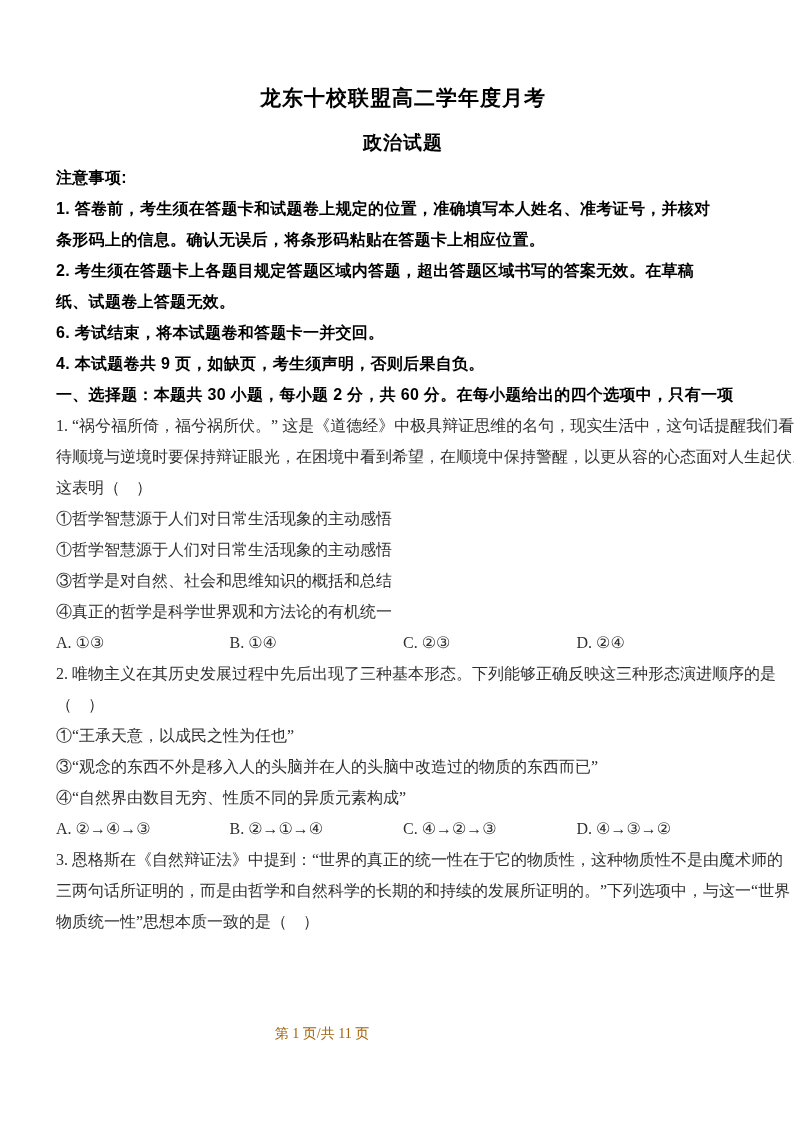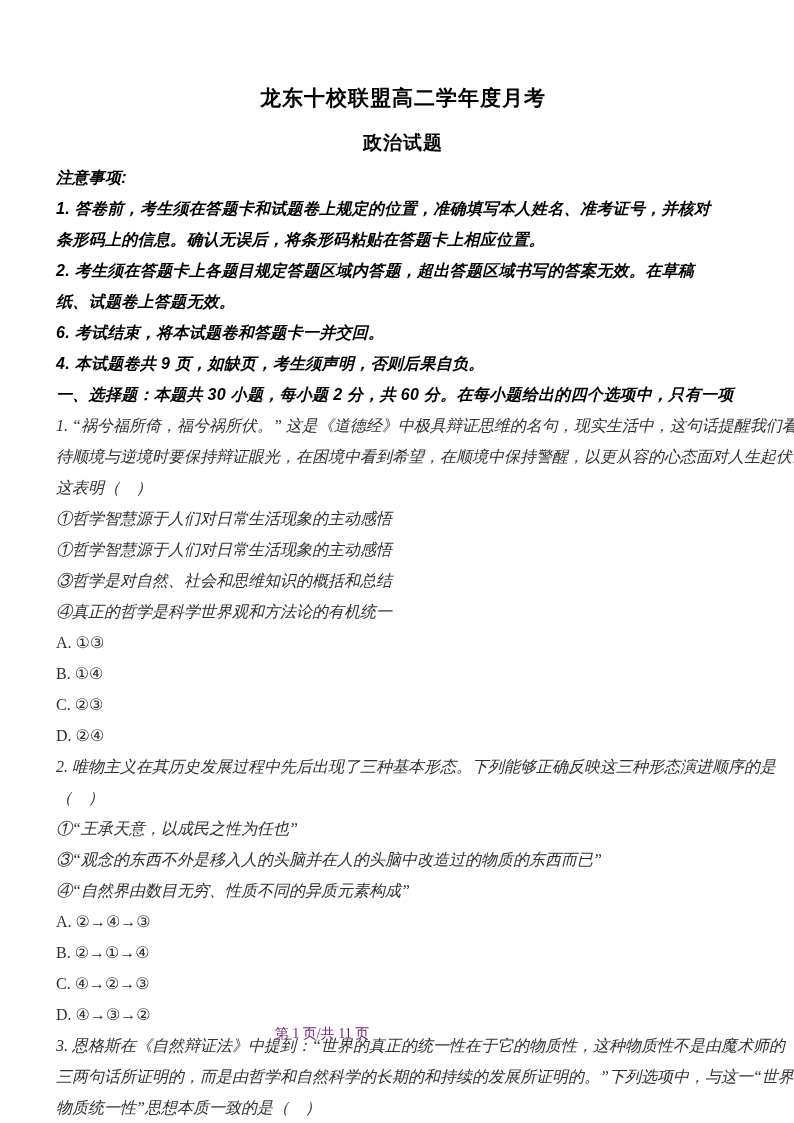--- a/index.html
+++ b/index.html
@@ -42,46 +42,44 @@
     letter-spacing: 1px;
     color: #000000;
   }
   .content {
     margin-top: 5px;
     font-size: 16px;
     line-height: 31px;
   }
   .line {
     white-space: nowrap;
-    font-style: italic;
   }
   .bold {
     font-family: "Liberation Sans", "DejaVu Sans", sans-serif;
     font-weight: 700;
     color: #000000;
     letter-spacing: 0.3px;
   }
   .choices {
     display: flex;
     line-height: 31px;
-    flex-direction: column;
   }
   .choice {
     width: 25%;
     white-space: nowrap;
   }
   .footer {
     position: absolute;
     top: 1022px;
     left: 0;
     width: 644px;
     text-align: center;
     font-size: 14px;
     line-height: 24px;
-    color: #701a75;
+    color: #a16207;
   }
 </style>
 </head>
 <body>
 
 <div class="page">
 
   <h1 class="title">龙东十校联盟高二学年度月考</h1>
   <div class="subtitle">政治试题</div>
 

